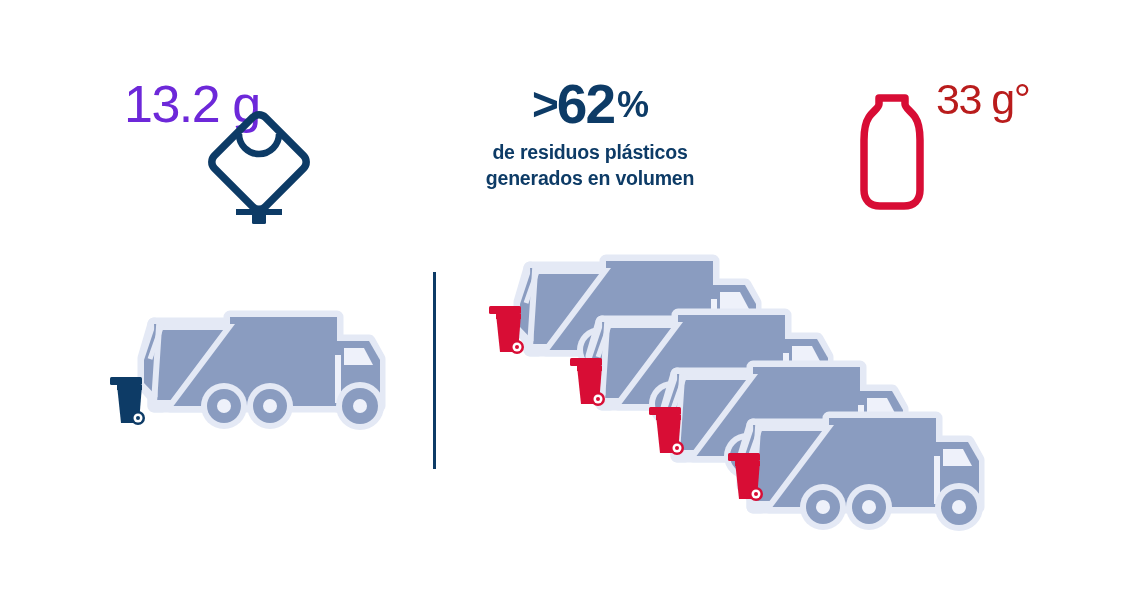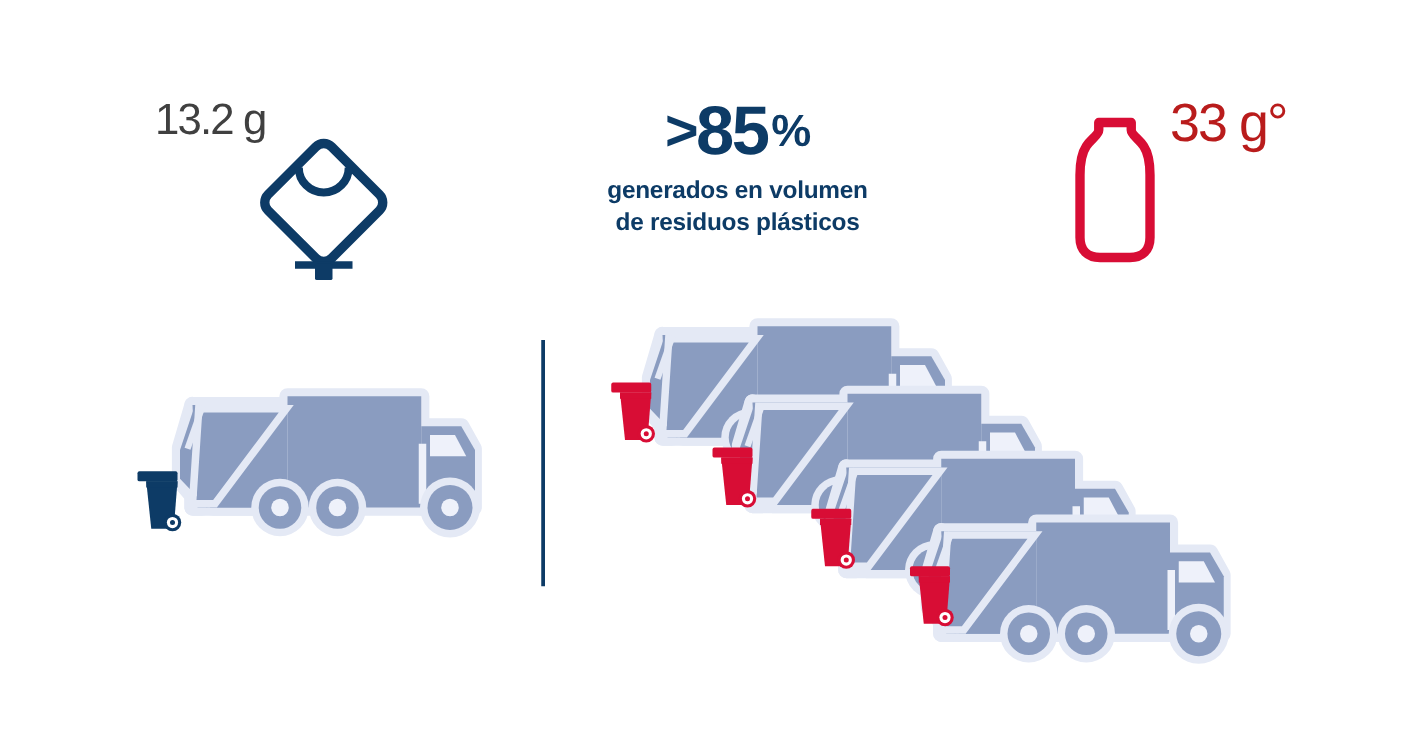--- a/index.html
+++ b/index.html
@@ -18,24 +18,24 @@
   .stage {
     position: absolute;
     inset: 0;
   }
 
   
   .metric-left {
     position: absolute;
     left: 124px;
     top: 78px;
-    font-size: 35px;
+    font-size: 52px;
     font-weight: 300;
     letter-spacing: -1.5px;
-    color: #404040;
+    color: #6d28d9;
     white-space: nowrap;
     line-height: 1;
   }
   .metric-right {
     position: absolute;
     left: 936px;
     top: 78px;
     font-size: 43px;
     font-weight: 300;
     letter-spacing: -1.5px;
@@ -159,25 +159,25 @@
     <rect x="2" y="3" width="32" height="8" rx="1.5" fill="#0d3b66"></rect>
     <path d="M 9 11 L 34 11 L 31 49 L 13 49 Z" fill="#0d3b66"></path>
     <rect x="9" y="11" width="25" height="5" fill="#0d3b66"></rect>
     <circle cx="30" cy="44" r="7" fill="#0d3b66"></circle>
     <circle cx="30" cy="44" r="4.5" fill="#ffffff"></circle>
     <circle cx="30" cy="44" r="2" fill="#0d3b66"></circle>
   </svg>
 
   <div class="headline-wrap">
     <div class="headline-big">
-      <span class="chev">&gt;</span><span class="num">85</span><span class="pct">%</span>
+      <span class="chev">&gt;</span><span class="num">62</span><span class="pct">%</span>
     </div>
     <div class="headline-sub">
+      <div>de residuos plásticos</div>
       <div>generados en volumen</div>
-      <div>de residuos plásticos</div>
     </div>
   </div>
 
   <div class="divider"></div>
 
   <div class="metric-right">33 g°</div>
 
   <svg class="ico" style="left:856px; top:90px;" width="80" height="124" viewBox="0 0 80 124" aria-hidden="true">
     <path d="M 23 8
              L 23 14

